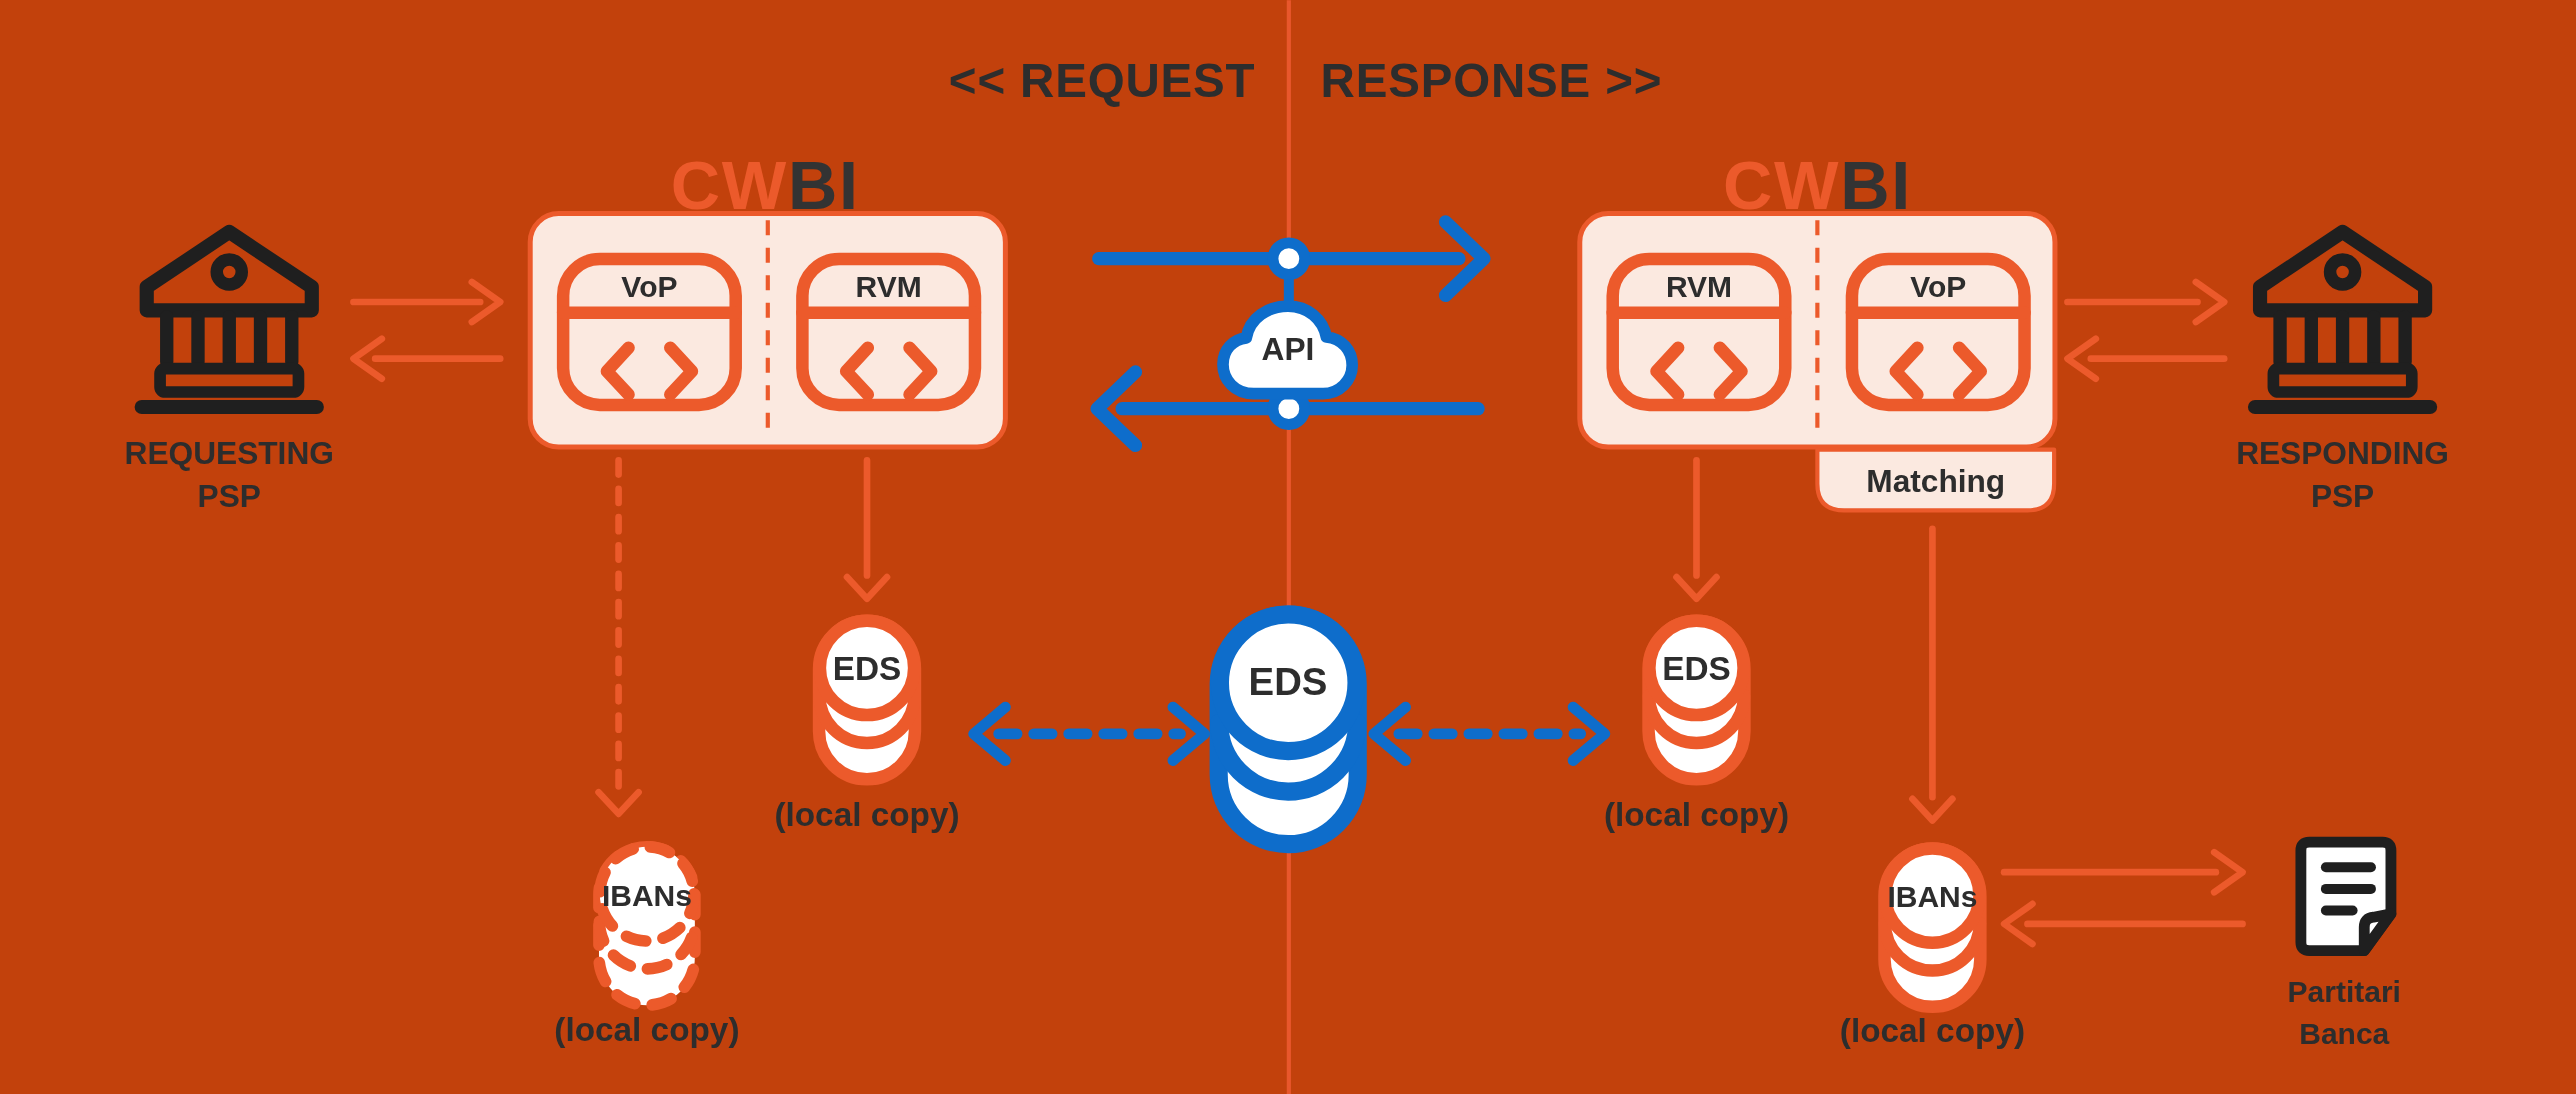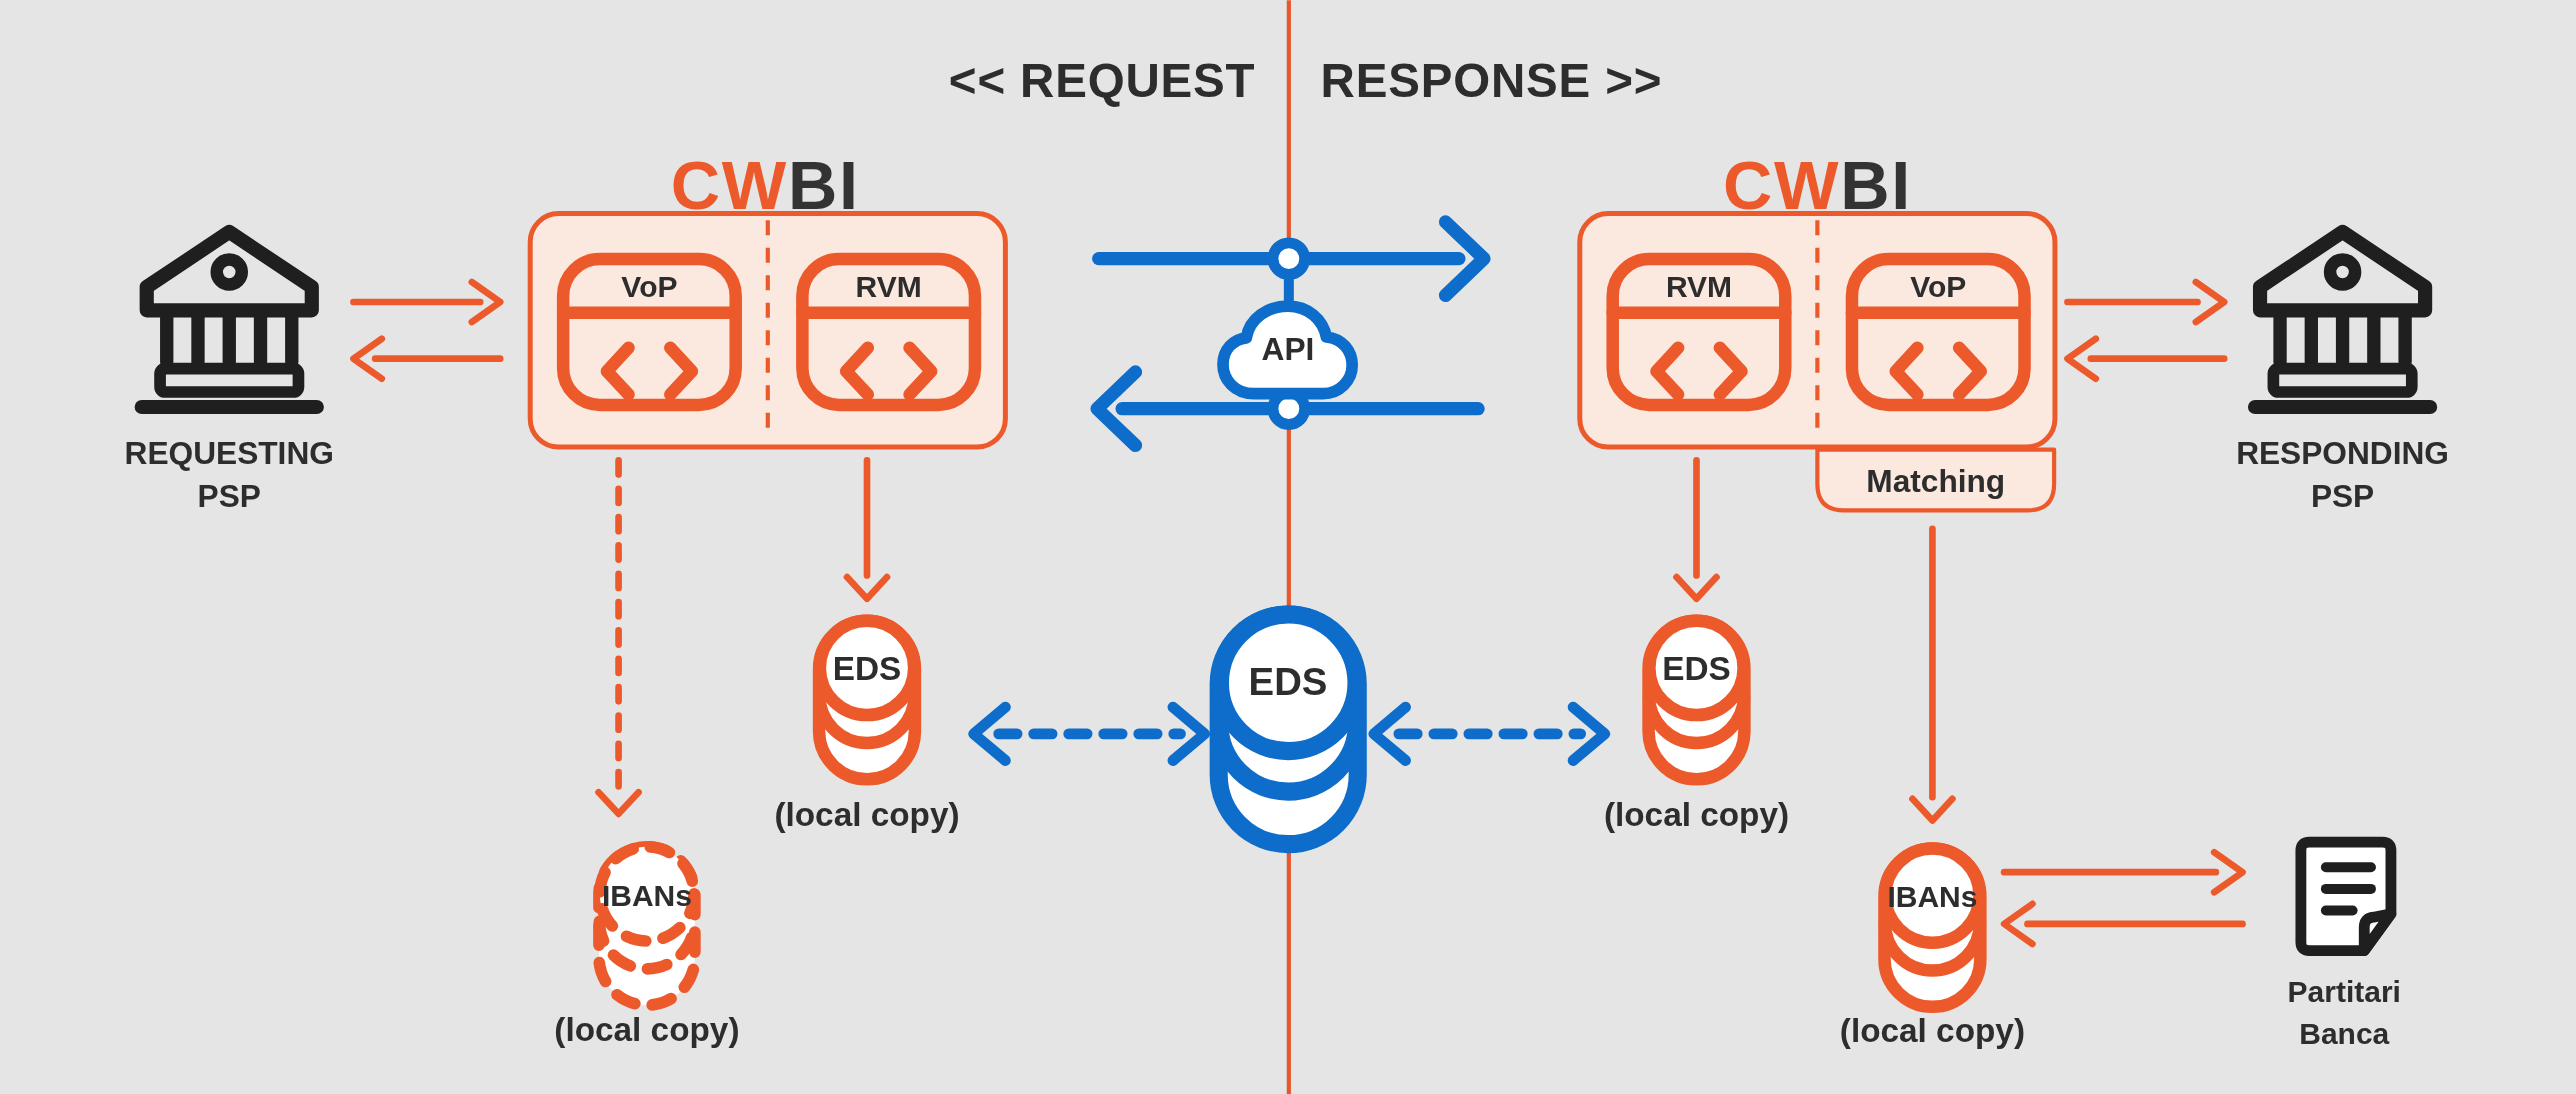--- a/index.html
+++ b/index.html
@@ -1,16 +1,16 @@
 <!DOCTYPE html>
 <html style="font-size:13.3px"><head>
 <meta charset="utf-8">
 <style>
   html,body{margin:0;padding:0;background:#ffffff;}
-  .canvas{position:relative;width:2576px;height:1095px;background:#e5e5e5;overflow:hidden;text-decoration:underline;}
+  .canvas{position:relative;width:2576px;height:1095px;background:#c2410c;overflow:hidden;text-decoration:underline;}
   svg{display:block;}
   text{font-family:"Liberation Sans","DejaVu Sans",sans-serif;fill:#2d2d2d;}
   .title-text{font-size:57px;font-weight:800;letter-spacing:1px;}
   .logo-text{font-size:82px;font-weight:700;letter-spacing:2px;}
   .module-label{font-size:36px;font-weight:700;}
   .bank-label{font-size:38px;font-weight:700;}
   .db-label{font-size:40px;font-weight:700;}
   .db-label-big{font-size:46px;font-weight:700;}
   .ibans-label{font-size:36px;font-weight:700;}
   .caption-label{font-size:40px;font-weight:600;}

